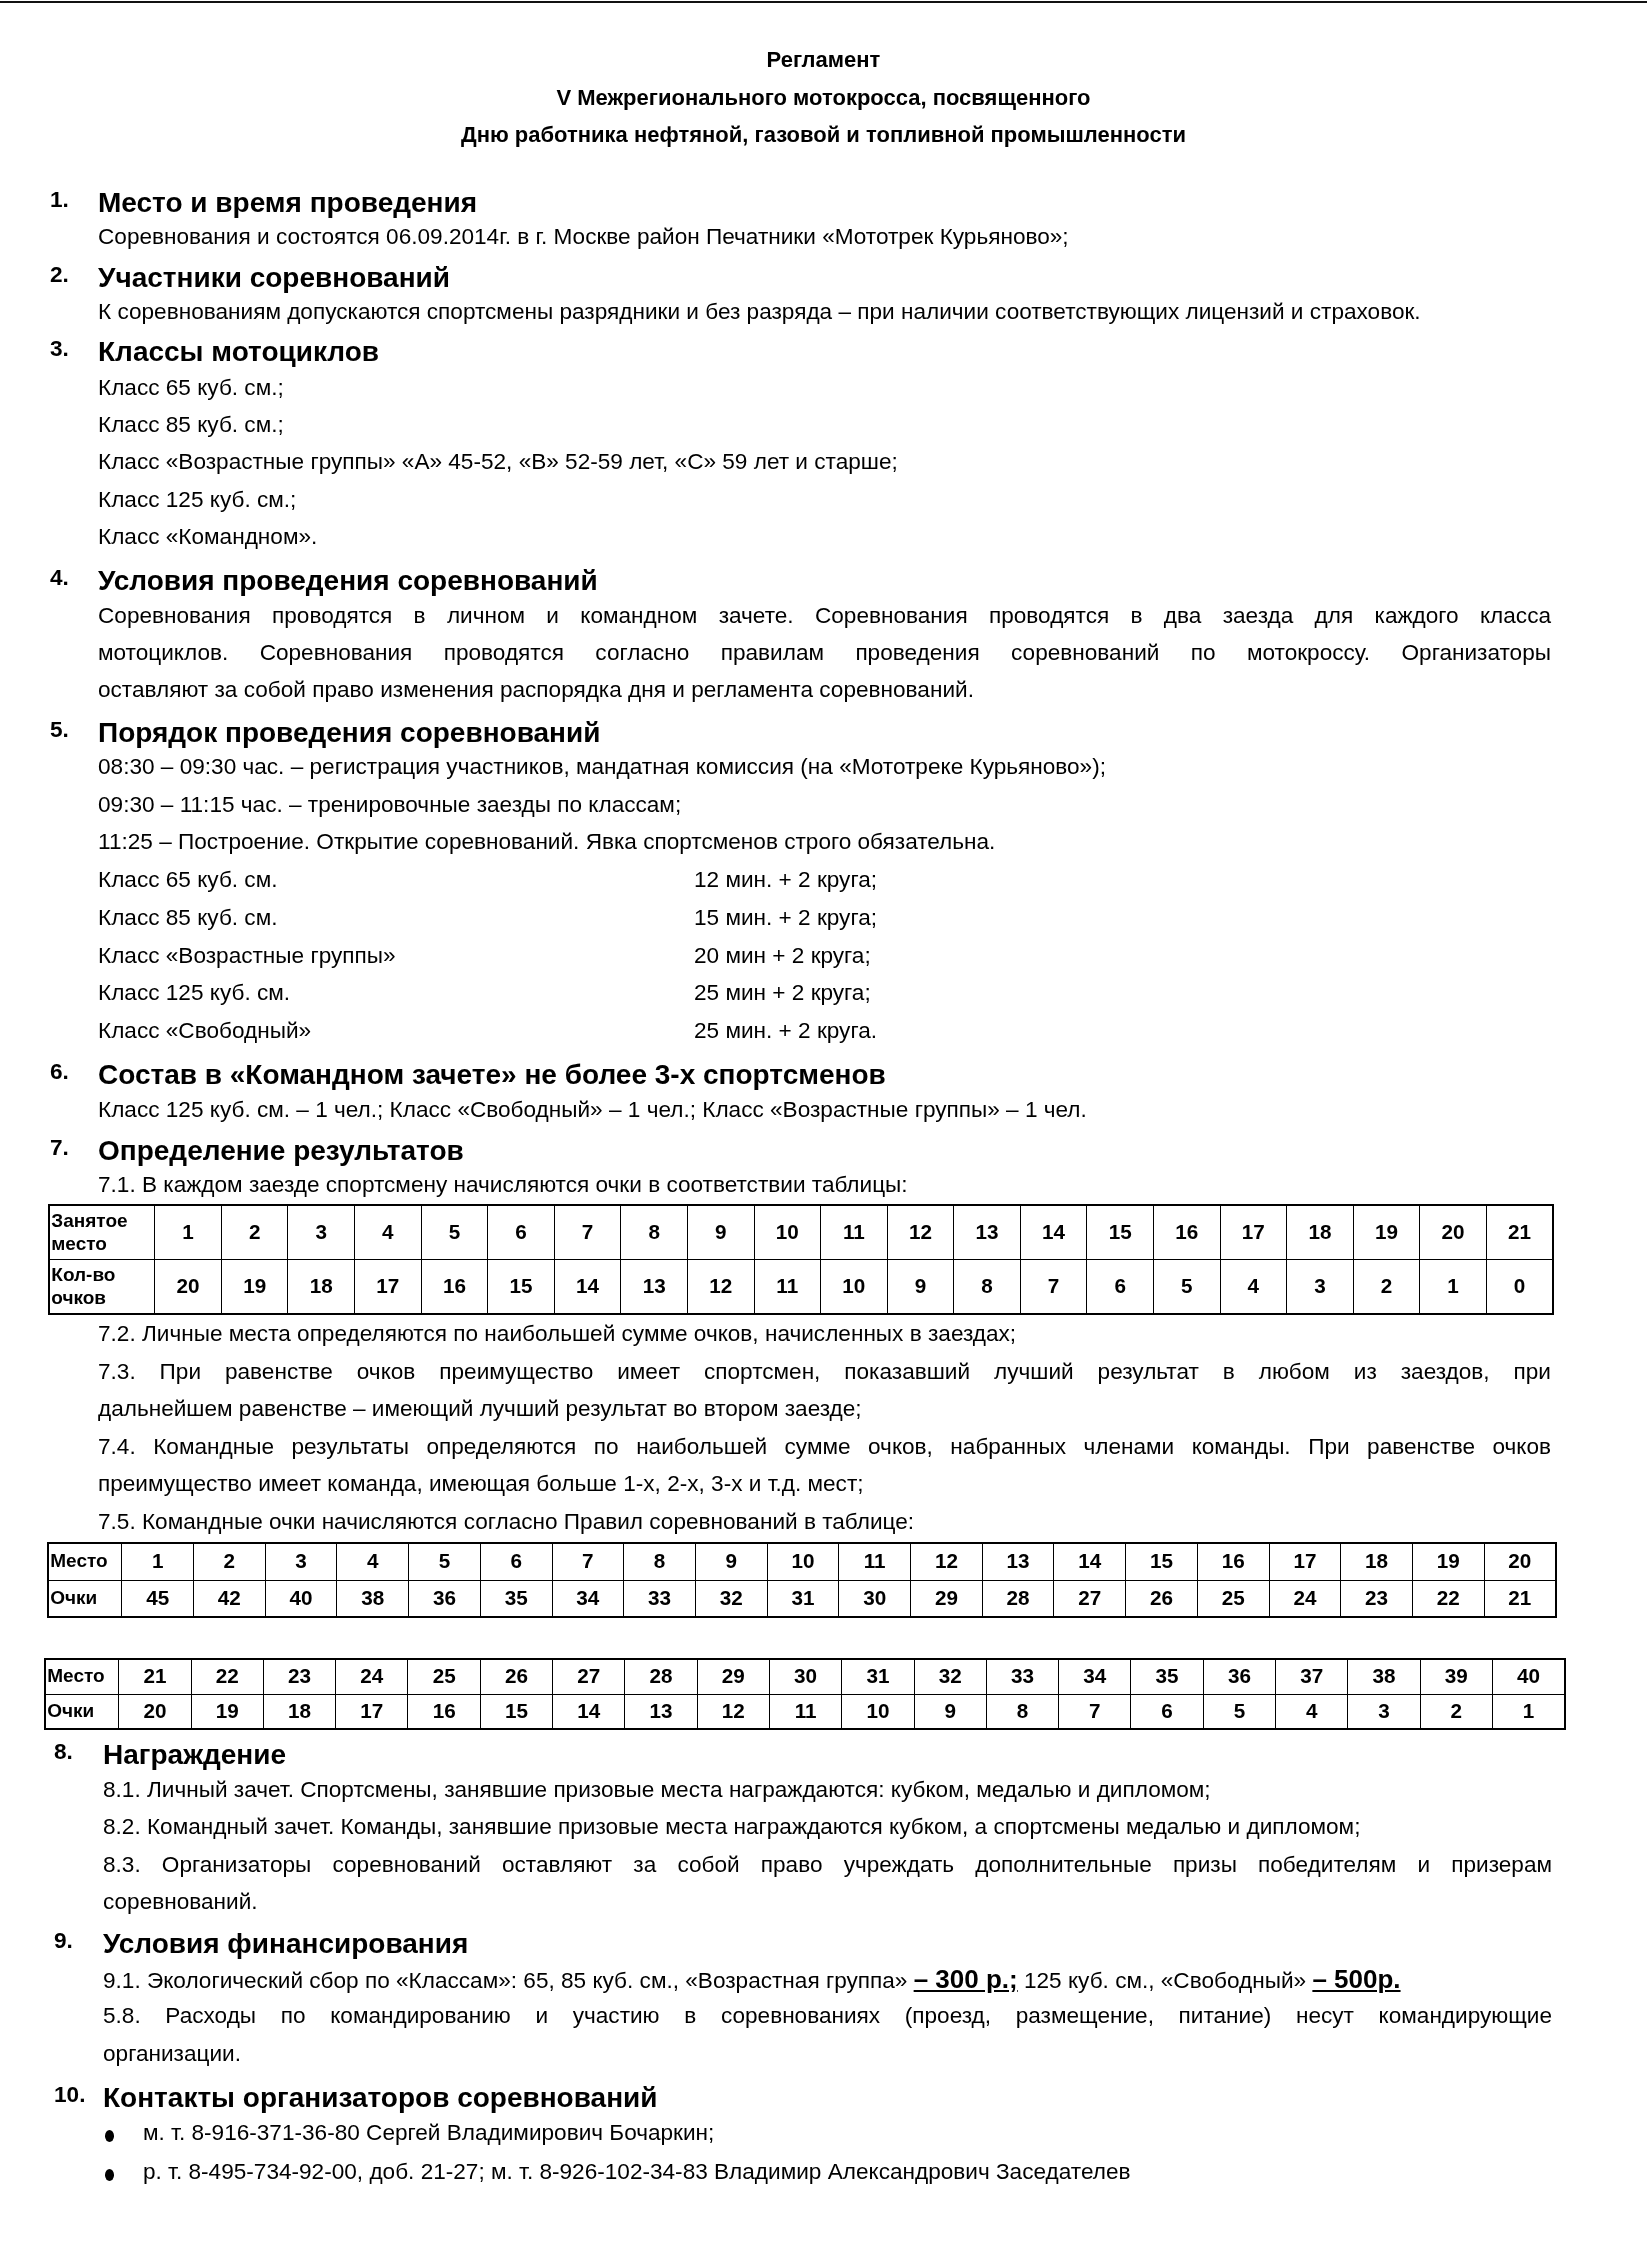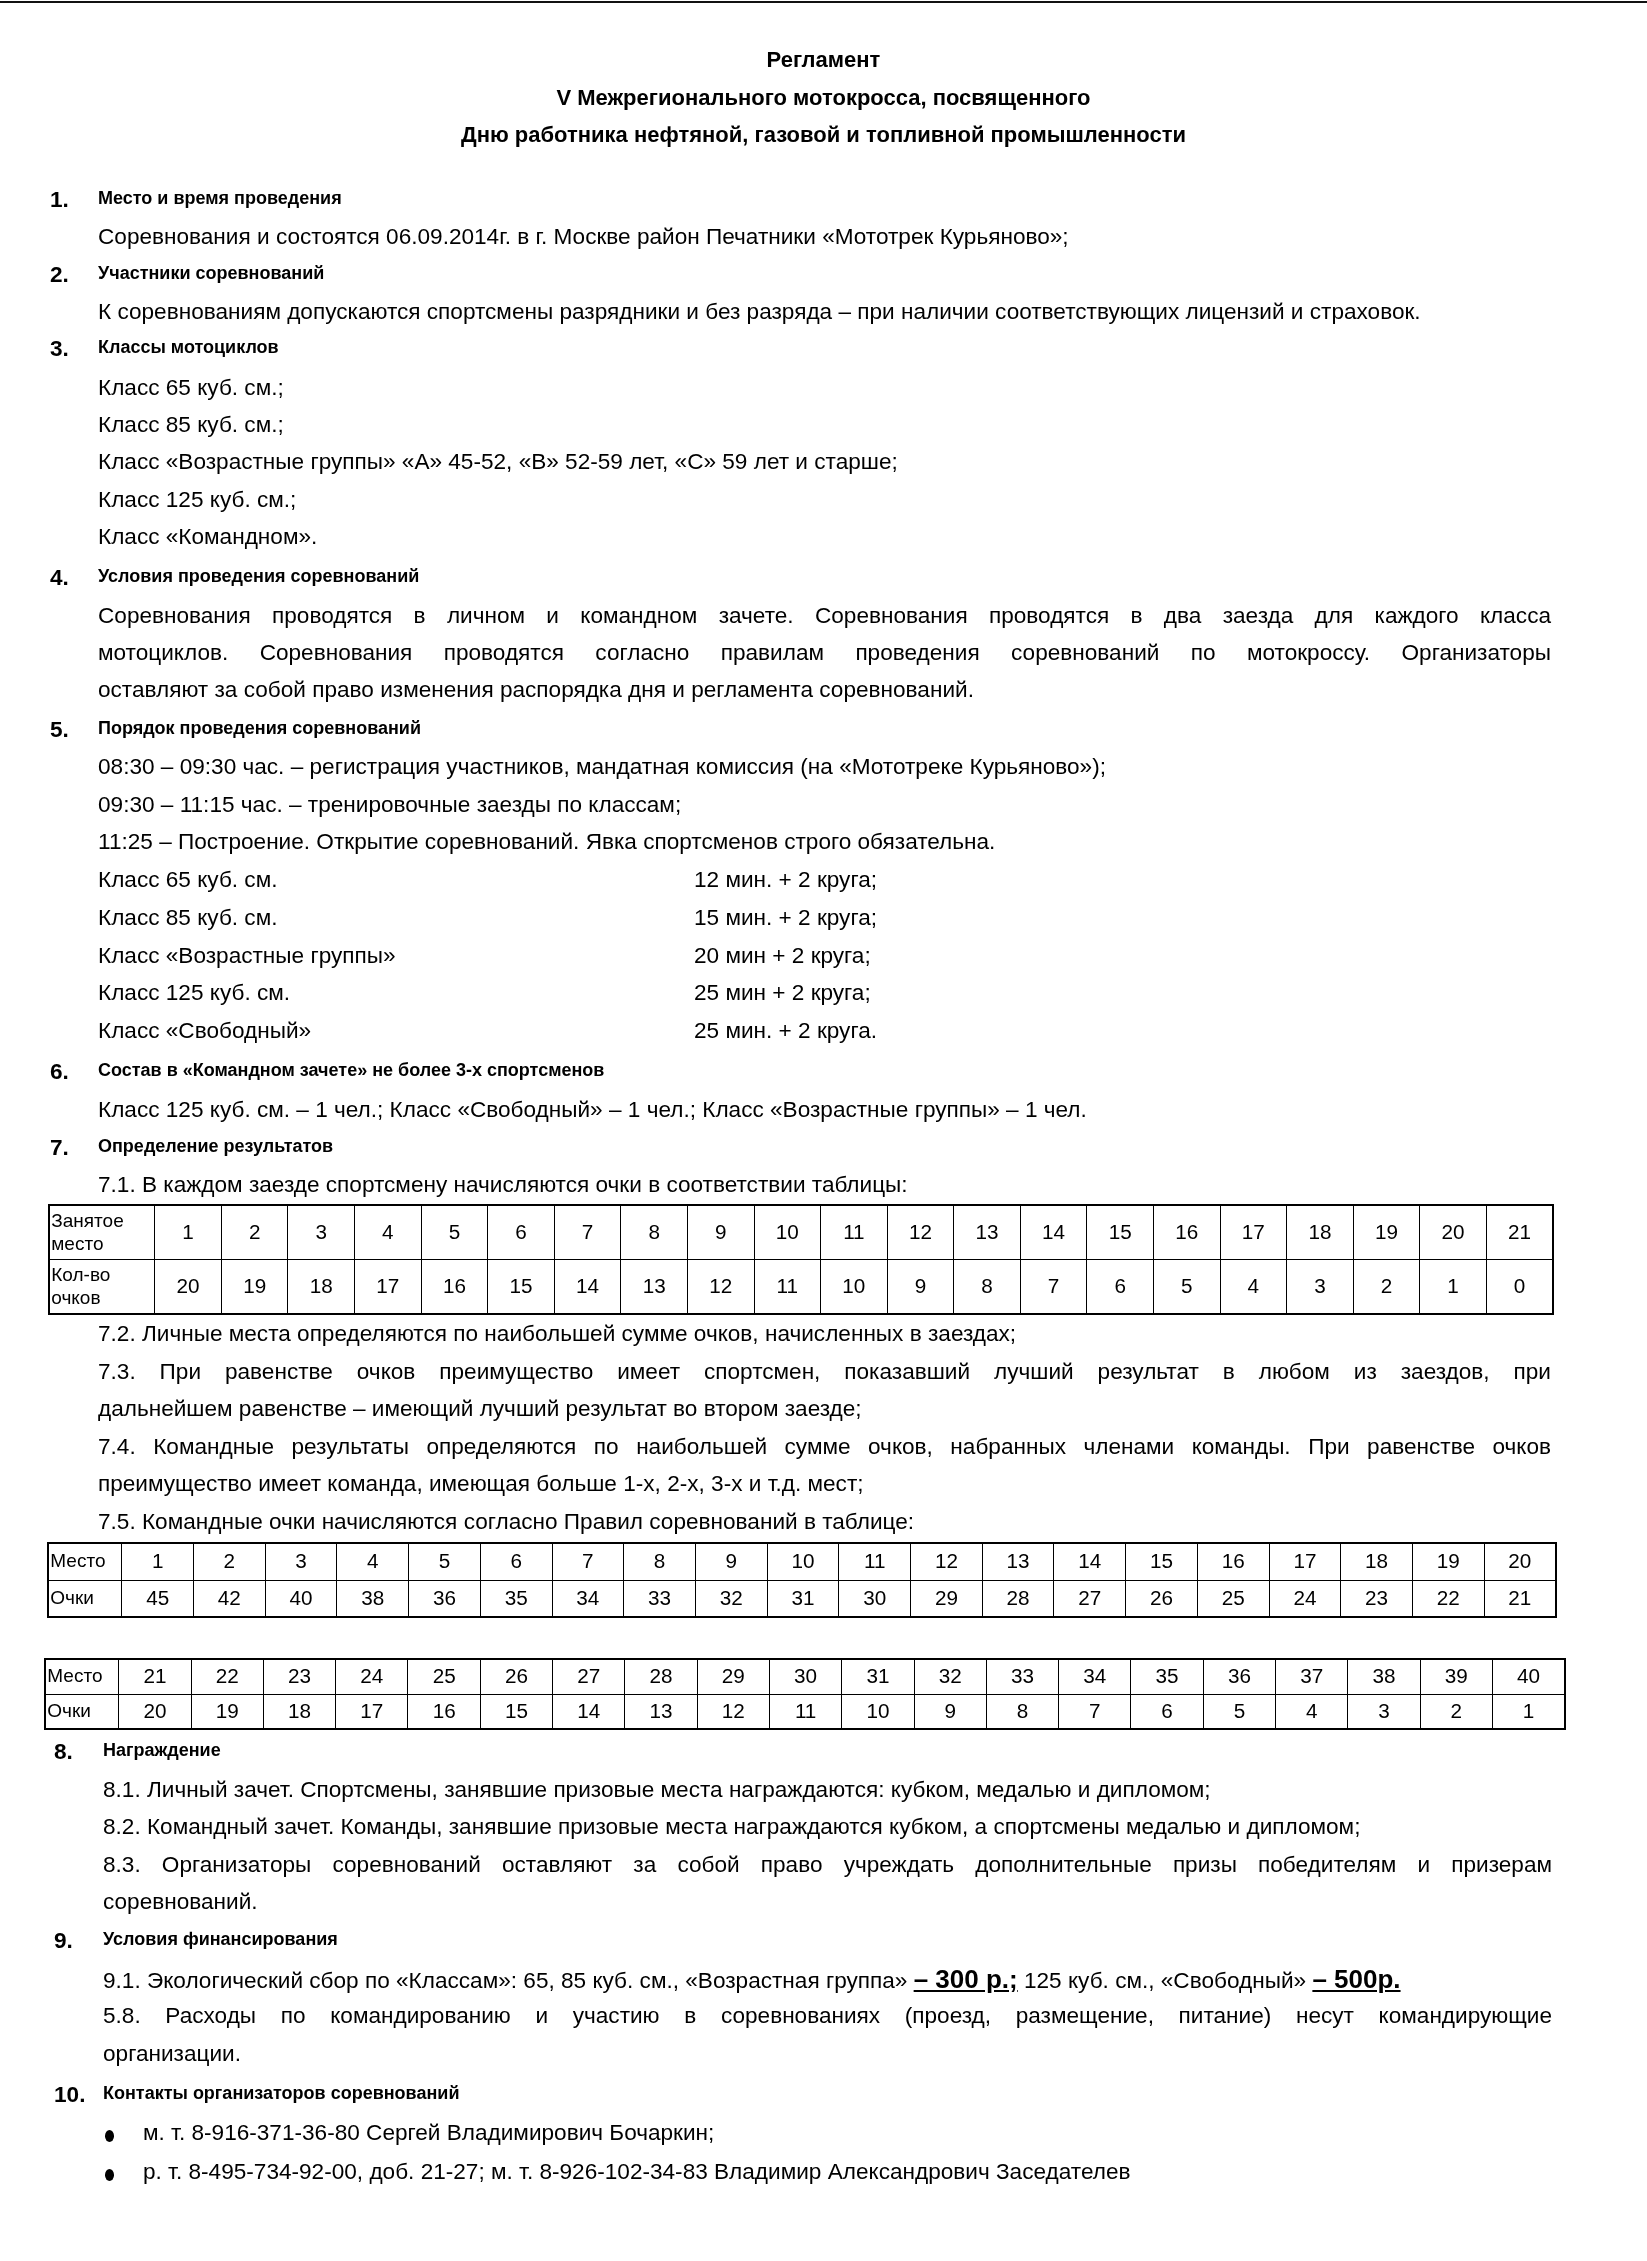--- a/index.html
+++ b/index.html
@@ -5,26 +5,26 @@
   html, body { margin: 0; padding: 0; background: #ffffff; }
   body {
     width: 1647px; height: 2261px; position: relative; overflow: hidden;
     font-family: "Liberation Sans", "DejaVu Sans", sans-serif;
     color: #000; font-size: 22.6px;
   }
   .scanline { position: absolute; left: 0; top: 1.3px; width: 1647px; height: 1.9px; background: #111; }
   .abs { position: absolute; white-space: nowrap; line-height: 1; }
   .title { left: 0; width: 1647px; text-align: center; font-weight: bold; font-size: 22px; }
   .sec-num { font-weight: bold; font-size: 22.6px; }
-  .sec-head { font-weight: bold; font-size: 18px; }
+  .sec-head { font-weight: bold; font-size: 28px; }
   .txt { font-size: 22.6px; text-align: right; }
   .just { white-space: normal; text-align: justify; text-align-last: justify; }
   .bold { font-weight: bold; text-decoration: underline; }
   .big { font-size: 26px; }
-  table.pts { position: absolute; border-collapse: collapse; table-layout: fixed; }
+  table.pts { position: absolute; border-collapse: collapse; table-layout: fixed; font-weight: bold; }
   table.pts td {
     border: 1.3px solid #000; text-align: center; vertical-align: middle;
     font-size: 20.7px; padding: 0; line-height: 1;
   }
   table.pts td.lbl { text-align: left; padding-left: 1.3px; font-size: 19px; line-height: 1.2; }
   table.pts { border: 2.6px solid #000; }
   .bullet { position: absolute; width: 9px; height: 11.6px; border-radius: 50%; background: #000; }
 </style>
 </head>
 <body>

